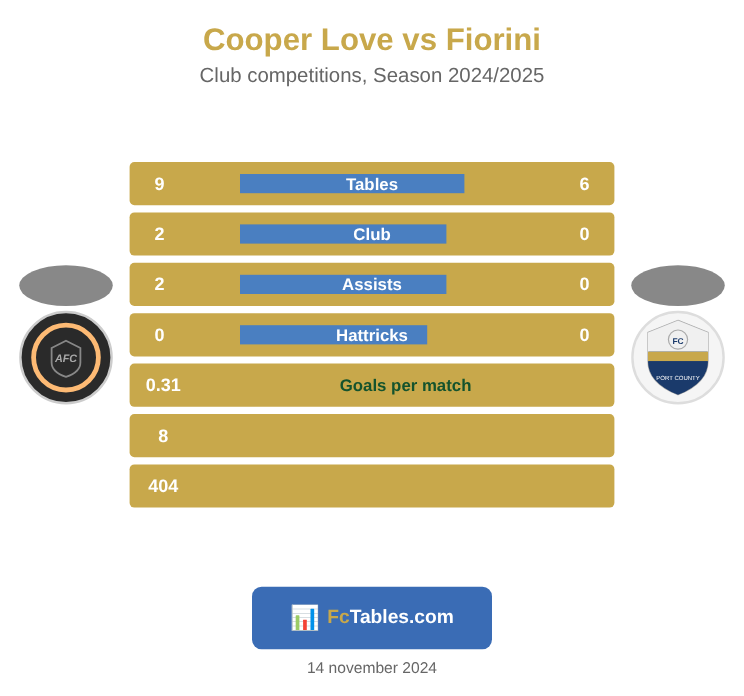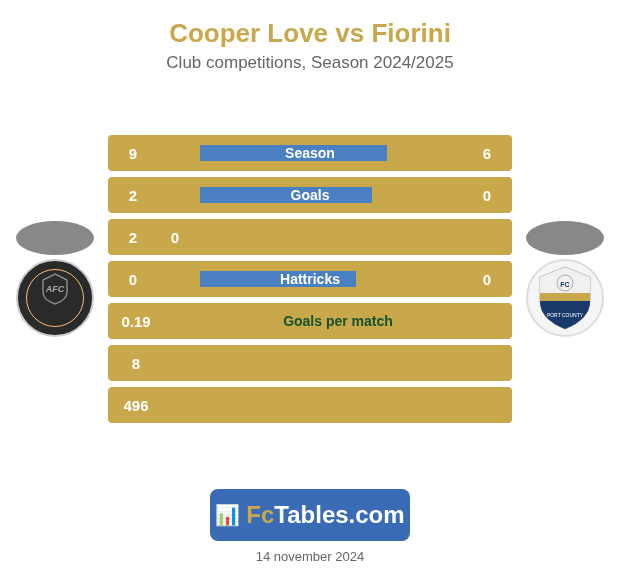--- a/index.html
+++ b/index.html
@@ -71,24 +71,24 @@
 
     
     .logo-left {
       background: #2a2a2a;
       position: relative;
     }
 
     .logo-left-inner {
       width: 58px;
       height: 58px;
-      border: 1px solid #fdba74;
+      border: 4px solid #fdba74;
       border-radius: 50%;
       display: flex;
-      align-items: flex-start;
+      align-items: center;
       justify-content: center;
     }
 
     
     .logo-right {
       background: #f5f5f5;
       border: 2px solid #ddd;
     }
 
     .shield-svg {
@@ -212,21 +212,21 @@
       background: #3a6cb5;
       border-radius: 8px;
       display: flex;
       align-items: center;
       justify-content: center;
       margin: 10px 0 8px;
     }
 
     .footer-logo-text {
       color: #fff;
-      font-size: 24px;
+      font-size: 16px;
       font-weight: bold;
     }
 
     .footer-logo-text span {
       color: #c8a84b;
     }
 
     .footer-date {
       font-size: 13px;
       color: #666;
@@ -257,59 +257,63 @@
         </div>
       </div>
     </div>
 
     <div class="stats-section">
 
       <div class="stat-row">
         <div class="stat-left-val">9</div>
         <div class="stat-label-area">
           <div class="bar-overlay" style="width: calc(60% - 0px);"></div>
-          <span class="stat-label">Season</span>
+          <span class="stat-label">Tables</span>
         </div>
         <div class="stat-right-val">6</div>
       </div>
 
       <div class="stat-row">
         <div class="stat-left-val">2</div>
         <div class="stat-label-area">
           <div class="bar-overlay" style="width: calc(55% - 0px);"></div>
-          <span class="stat-label">Goals</span>
+          <span class="stat-label">Club</span>
         </div>
         <div class="stat-right-val">0</div>
       </div>
 
       <div class="stat-row">
         <div class="stat-left-val">2</div>
+        <div class="stat-label-area">
+          <div class="bar-overlay" style="width: calc(55% - 0px);"></div>
+          <span class="stat-label">Assists</span>
+        </div>
         <div class="stat-right-val">0</div>
       </div>
 
       <div class="stat-row">
         <div class="stat-left-val">0</div>
         <div class="stat-label-area">
           <div class="bar-overlay" style="width: calc(50% - 0px);"></div>
           <span class="stat-label">Hattricks</span>
         </div>
         <div class="stat-right-val">0</div>
       </div>
 
       <div class="stat-row-single">
-        <div class="stat-single-val">0.19</div>
+        <div class="stat-single-val">0.31</div>
         <div class="stat-single-label">Goals per match</div>
       </div>
 
       <div class="stat-row-single">
         <div class="stat-single-val">8</div>
       </div>
 
       <div class="stat-row-single">
-        <div class="stat-single-val">496</div>
+        <div class="stat-single-val">404</div>
       </div>
 
     </div>
 
     <div class="team-logo">
       <div class="oval-right"></div>
       <div class="logo-circle logo-right">
         <svg class="shield-svg" viewBox="0 0 62 70">
 
           <path d="M31 4 L56 14 L56 38 Q56 56 31 66 Q6 56 6 38 L6 14 Z" fill="#1a3a6b" stroke="#aaa" stroke-width="1"></path>

